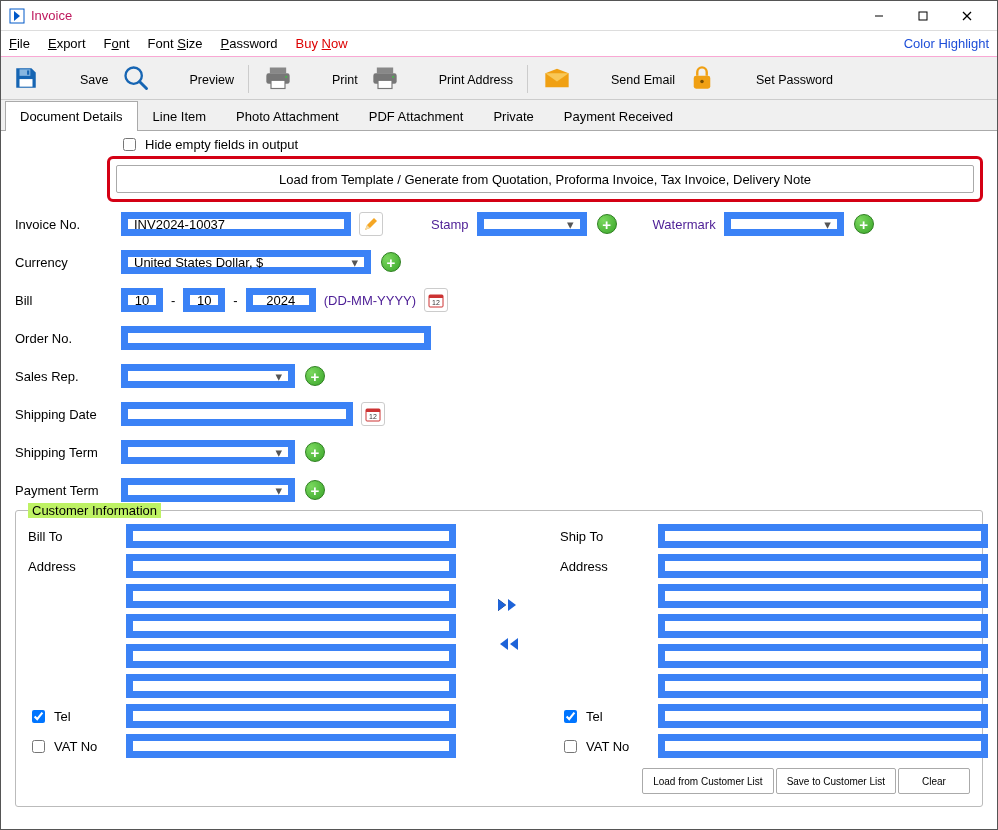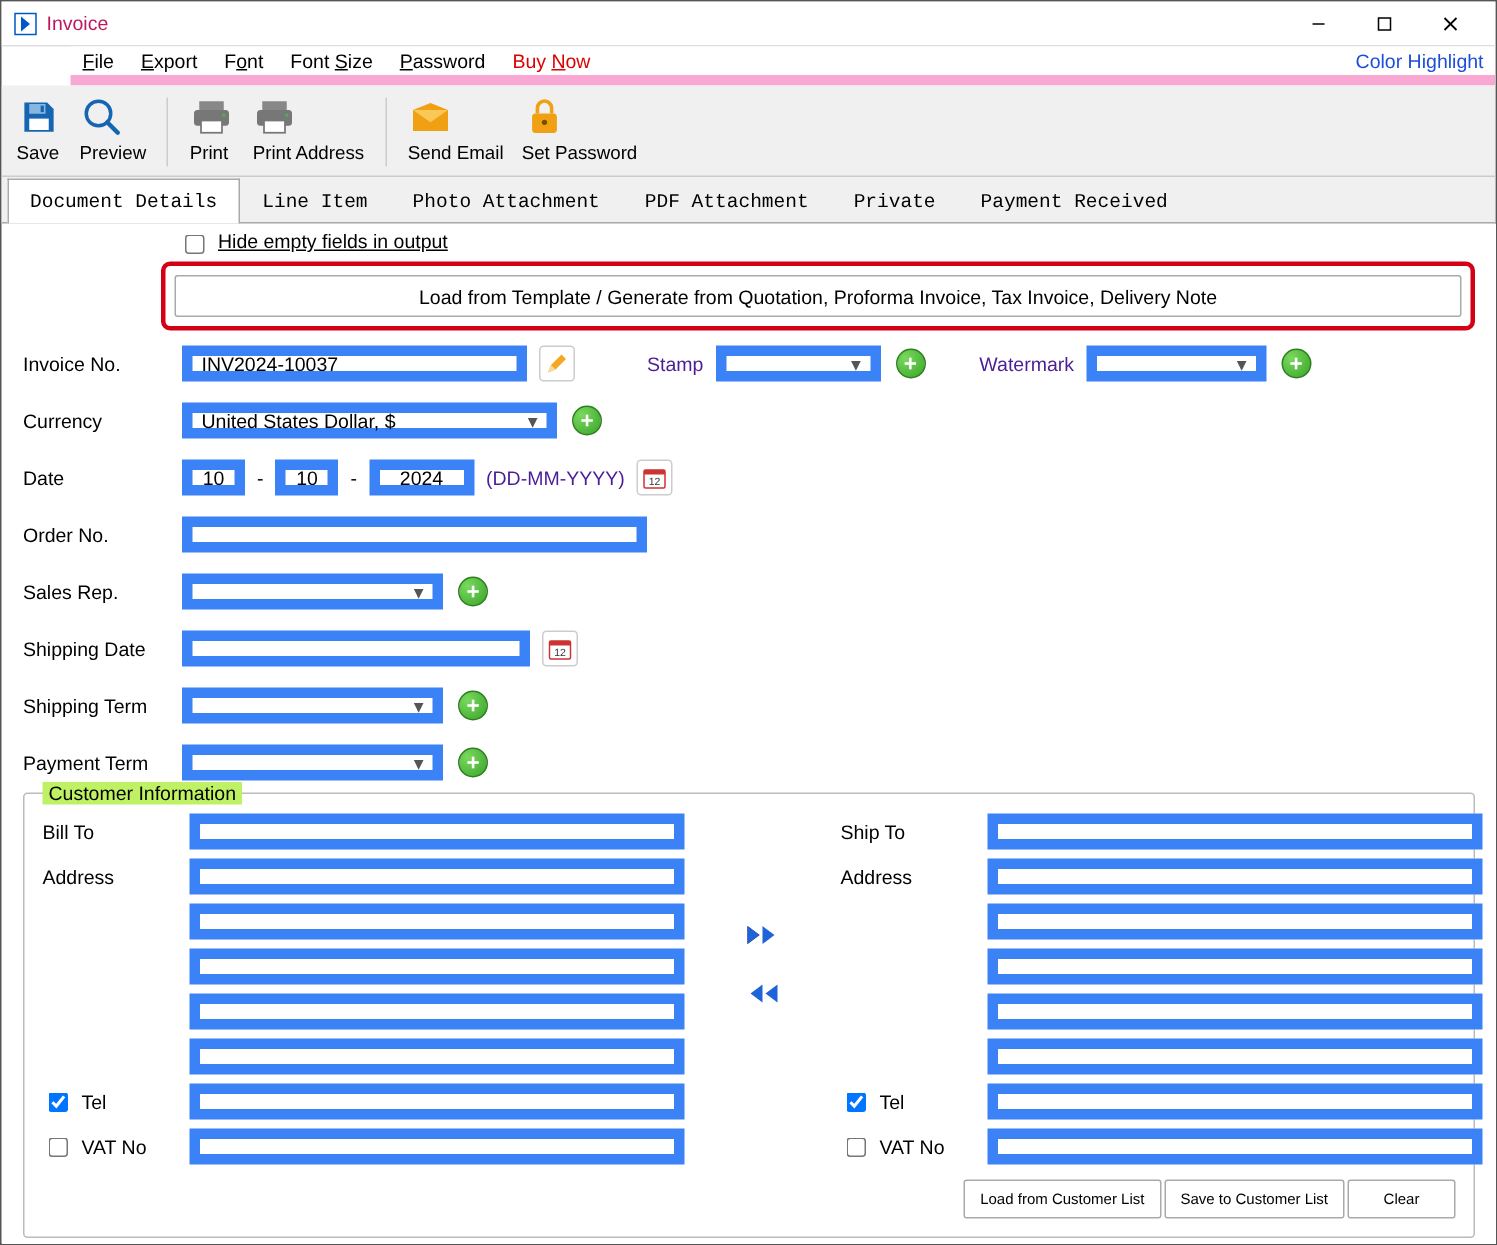--- a/index.html
+++ b/index.html
@@ -28,57 +28,56 @@
   .titlebar .title { flex: 0 0 auto; color: #be185d; font-weight: normal; }
   .titlebar .spacer { flex: 1; }
   .winbtn { width: 44px; height: 30px; display:flex; align-items:center; justify-content:center; cursor:pointer; }
 
   .menubar {
     height: 26px;
     display: flex;
     align-items: center;
     padding: 0 8px;
     background:#fff;
-    border-bottom: 7px solid #f9a8d4;
-    margin-left: 46px;
+    border-bottom: 1px solid #f9a8d4;
   }
   .menubar .menu-item { margin-right: 18px; cursor: pointer; }
   .menubar .menu-item .ul { text-decoration: underline; }
   .menubar .buy-now { color: #d00; }
   .menubar .spacer { flex:1; }
   .menubar .right-item { color:#1d4ed8; cursor:pointer; }
 
   .toolbar {
     background: #f0f0f0;
     border-bottom: 1px solid #ccc;
     padding: 4px 6px 2px;
     display: flex;
     align-items: flex-start;
     gap: 4px;
   }
   .toolbtn {
     display: flex;
-    flex-direction: column;
-    align-items: flex-start;
+    flex-direction: row;
+    align-items: center;
     padding: 4px 4px 6px;
     min-width: 34px;
     cursor: pointer;
     border-radius: 3px;
+    gap: 39px;
   }
   .toolbtn .icon { width: 30px; height: 26px; display:flex; align-items:center; justify-content:center; }
   .toolbtn .label { margin-top: 4px; font-size:12.5px; }
   .tool-sep { width:1px; align-self:stretch; background:#ccc; margin:4px 6px; }
 
   .tabstrip {
     background:#f0f0f0;
     display:flex;
     align-items:center;
     padding-left:4px;
     border-bottom:1px solid #aaa;
-    font-family:Liberation Mono, monospace;
   }
   .tab {
     padding: 7px 14px;
     font-size:13px;
     cursor:pointer;
     border:1px solid transparent;
     border-bottom:none;
     position:relative;
     top:1px;
   }
@@ -89,21 +88,21 @@
   }
 
   .page-body {
     padding: 4px 14px 10px;
     background:#fff;
     overflow:auto;
     height: calc(830px - 30px - 26px - 58px - 32px - 2px);
   }
 
   .hide-empty-row { margin-left: 104px; }
-  .hide-empty-row label { display:inline-flex; align-items:flex-start; gap:6px; cursor:pointer;text-decoration:underline; }
+  .hide-empty-row label { display:inline-flex; align-items:center; gap:6px; cursor:pointer; }
 
   .highlight-box {
     border:3px solid #d40014;
     border-radius:6px;
     padding:6px;
     margin:2px 0 10px 92px;
   }
   .load-template-btn {
     width:100%;
     height:28px;
@@ -367,21 +366,21 @@
     <div class="combo" style="width:250px">
       <span>United States Dollar, $</span>
       <span class="caret">▾</span>
     </div>
     <span class="icon-btn">
         <span class="plus-circle">+</span>
       </span>
   </div>
 
   <div class="form-row">
-    <span class="form-label">Date</span>
+    <span class="form-label">Bill</span>
     <input class="date-part" style="width: 42px; text-align: center;" value="10">
     <span>-</span>
     <input class="date-part" style="width: 42px; text-align: center;" value="10">
     <span>-</span>
     <input class="date-part" style="width: 70px; text-align: center;" value="2024">
     <span class="small-label">(DD-MM-YYYY)</span>
     <span class="cal-btn">
       <svg width="16" height="16" viewBox="0 0 16 16">
           <rect x="1" y="3" width="14" height="12" rx="1" fill="#fff" stroke="#c33"></rect>
           <rect x="1" y="3" width="14" height="3" fill="#c33"></rect>

